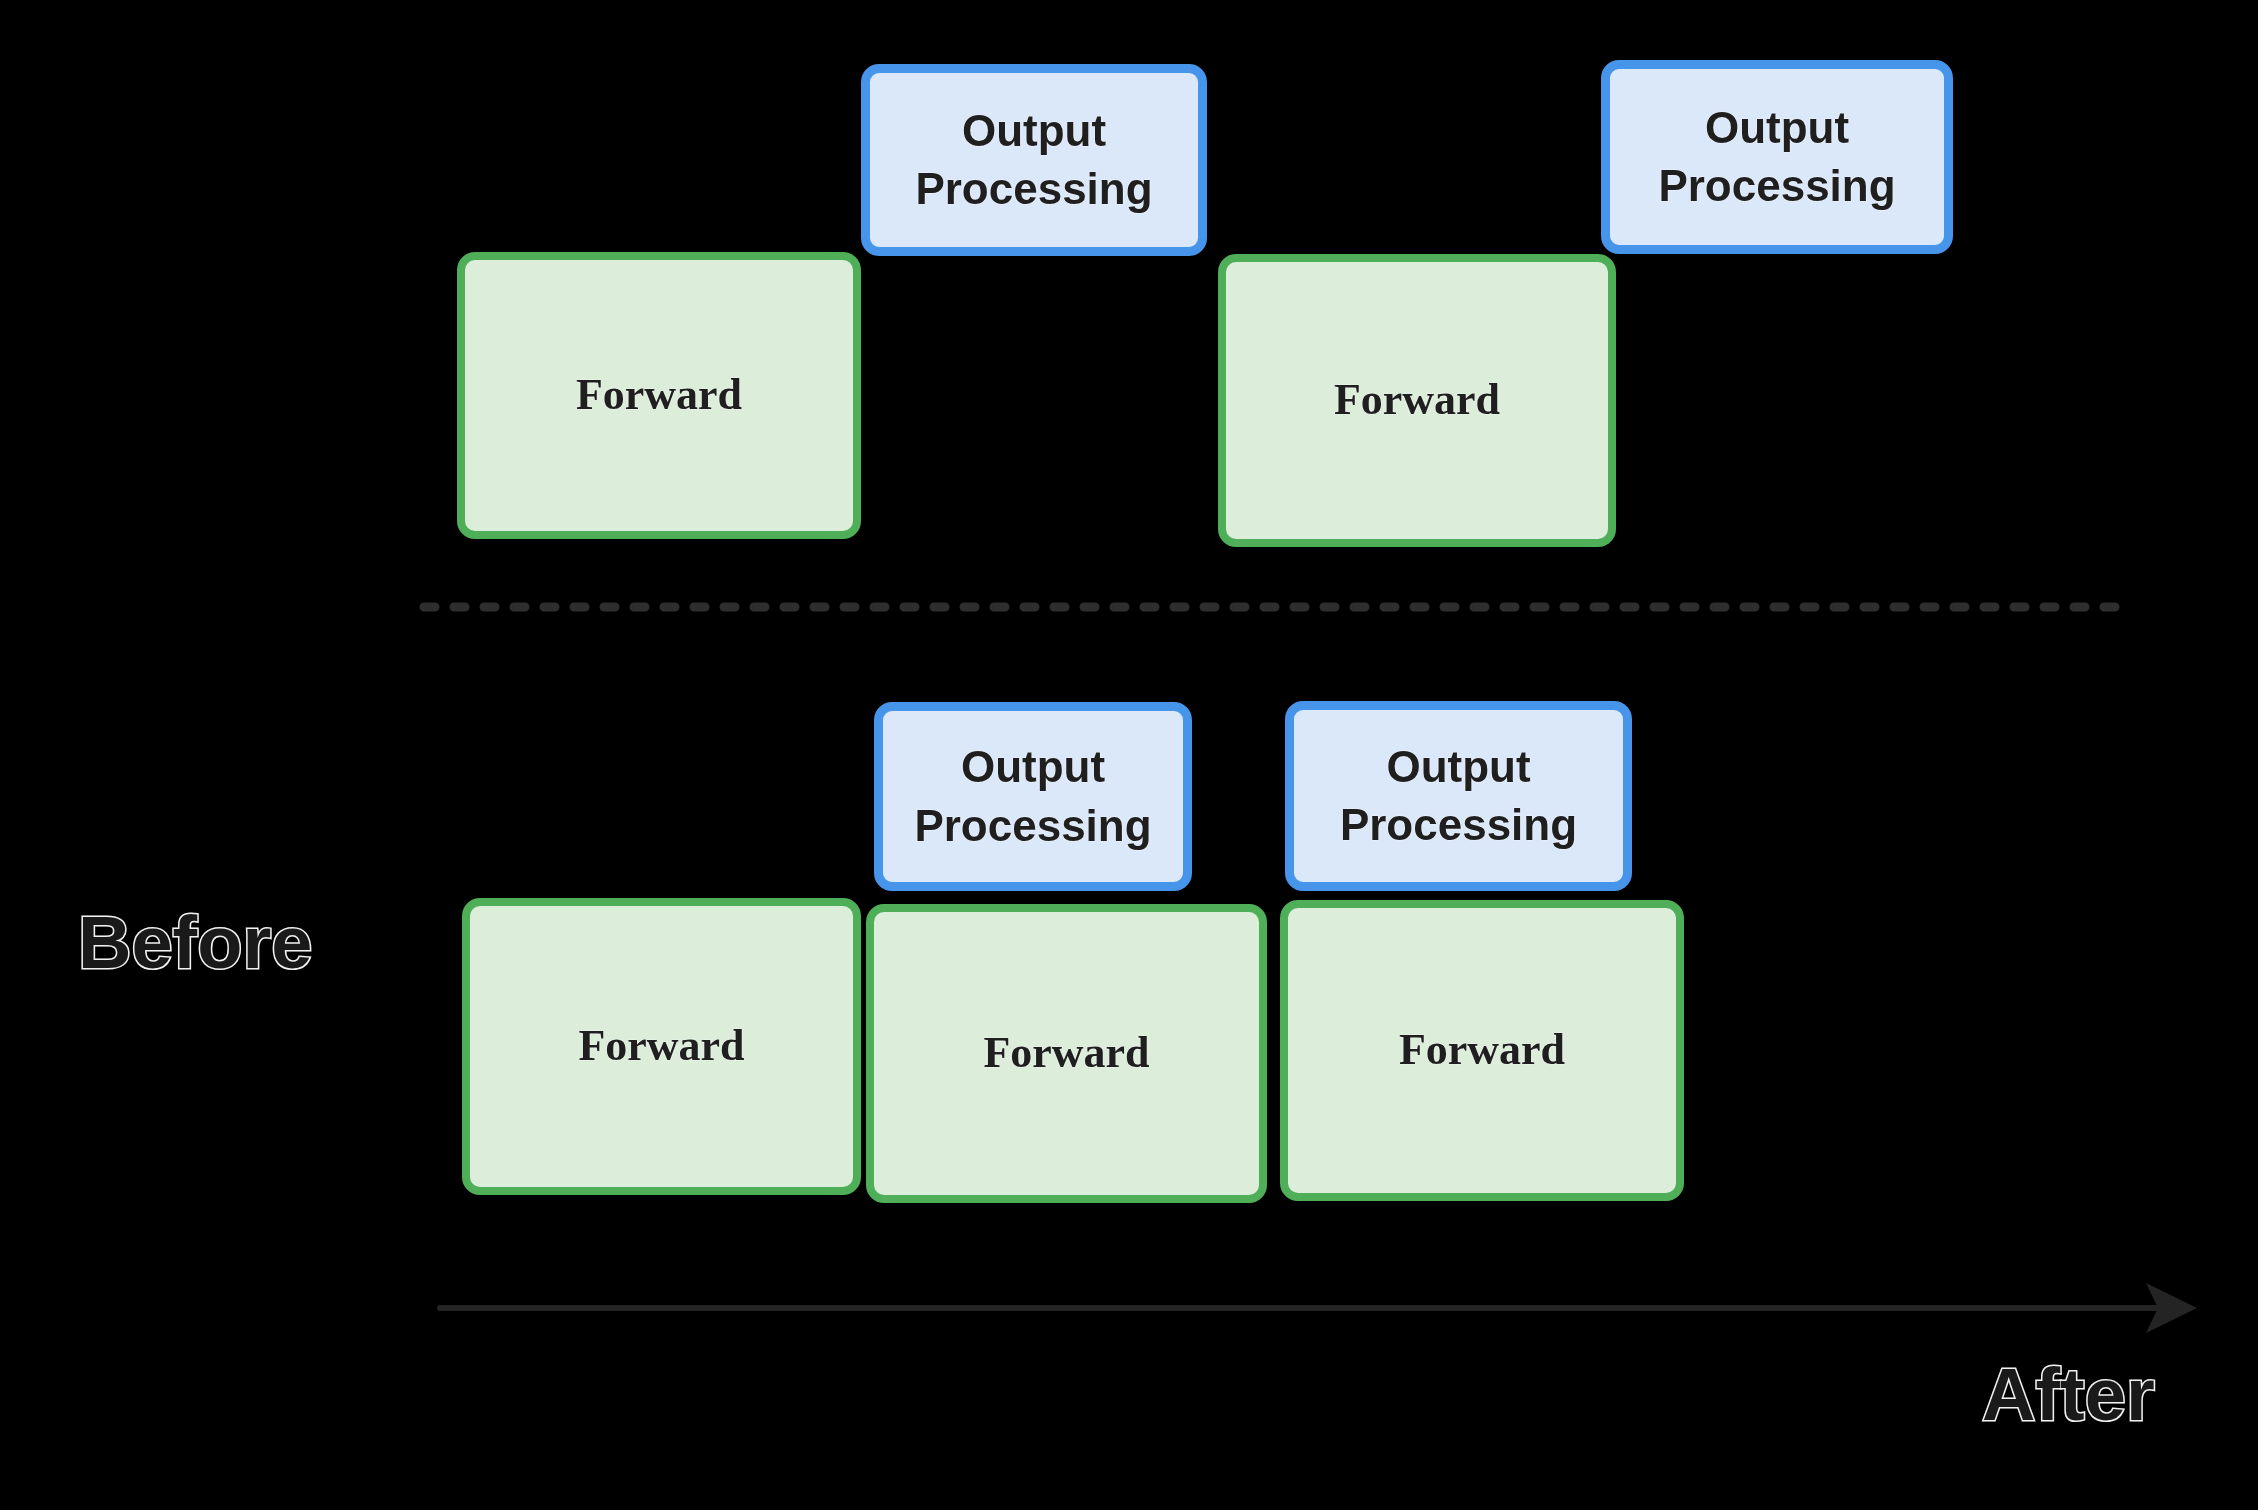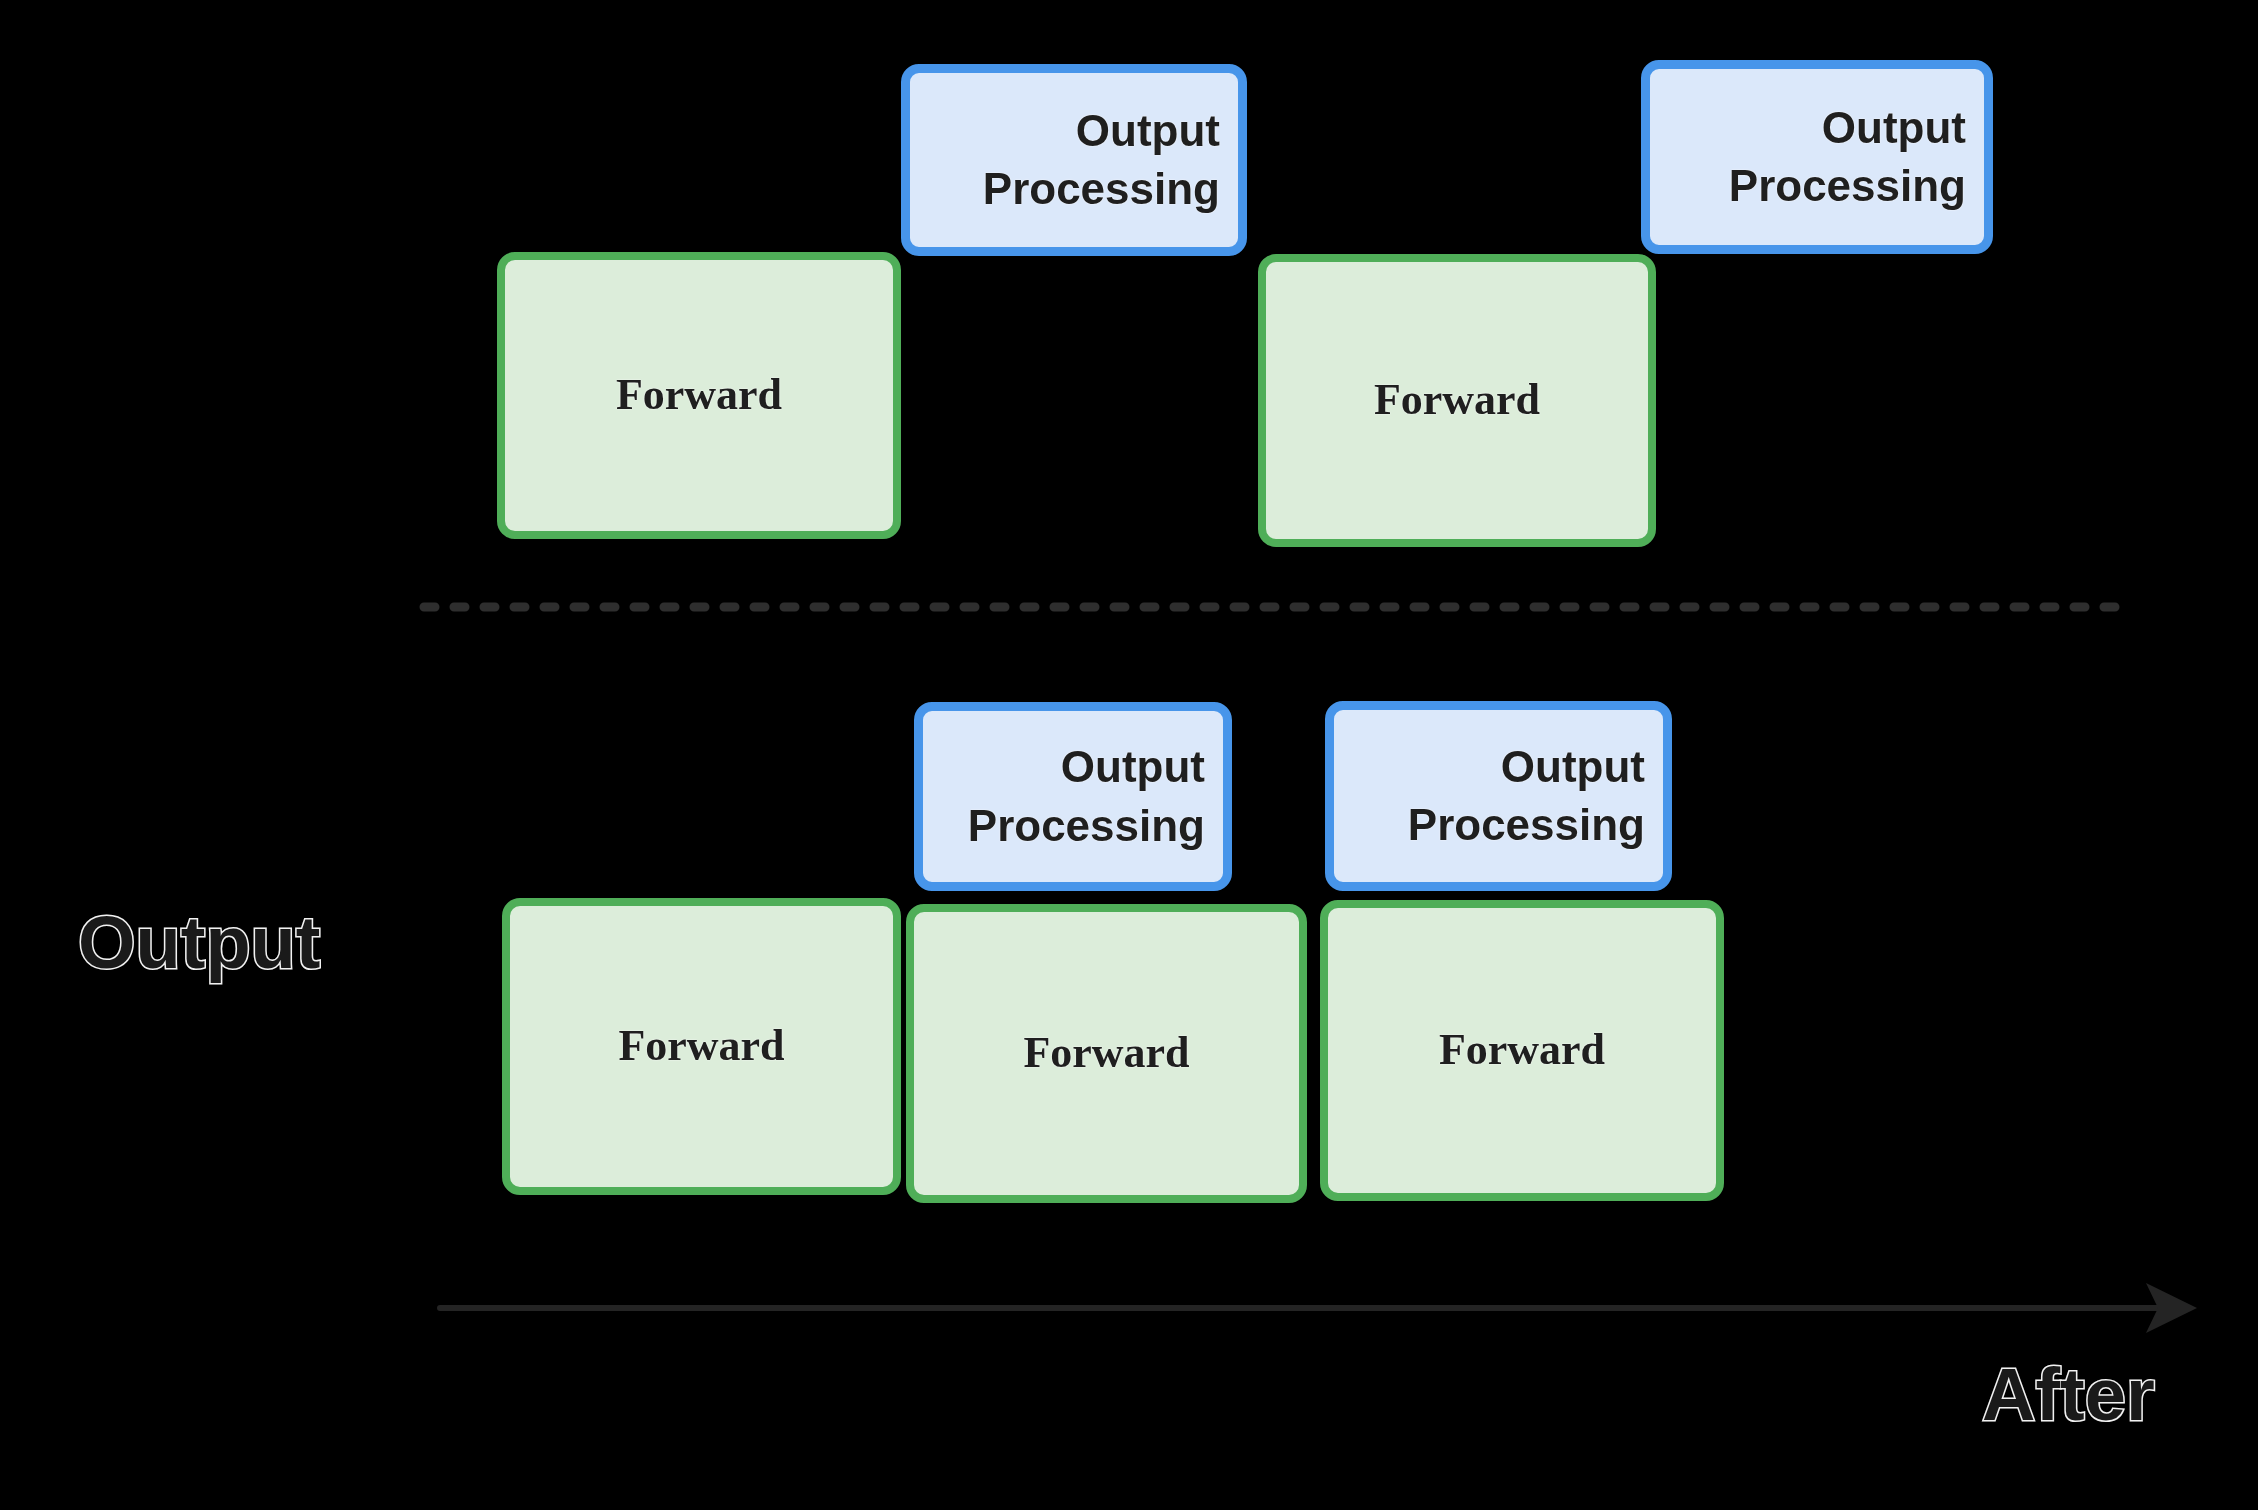--- a/index.html
+++ b/index.html
@@ -39,28 +39,27 @@
     fill: var(--arrow, #242424);
     stroke: none;
   }
   .block {
     position: absolute;
     box-sizing: border-box;
     border-radius: 18px;
     display: flex;
     align-items: center;
     justify-content: center;
-    text-align: right;
+    text-align: center;
     font-weight: 700;
     font-size: 44px;
     line-height: 1.32;
     color: var(--block-text, #1f1f1f);
     text-shadow: 0 0 2px rgba(255,255,255,0.75), 0 0 1px rgba(255,255,255,0.6);
     padding: 0 18px;
-    margin-left: 40px;
   }
   .block.forward {
     background: var(--forward-fill, #dcedda);
     border: 8px solid var(--forward-border, #4fae58);
     font-family: Liberation Serif, serif;
   }
   .block.output {
     background: var(--output-fill, #dbe8fa);
     border: 9px solid var(--output-border, #4795ea);
   }
@@ -78,21 +77,21 @@
 <body>
 
 <div class="canvas">
 
   <svg class="overlay-svg" viewBox="0 0 2258 1510" xmlns="http://www.w3.org/2000/svg">
     <line class="divider-line" x1="424" y1="607" x2="2122" y2="607"></line>
     <line class="arrow-line" x1="440" y1="1308" x2="2160" y2="1308"></line>
     <path class="arrow-head" d="M 2197 1308 L 2146 1283 L 2158 1308 L 2146 1333 Z"></path>
   </svg>
 
-  <div class="row-label" style="left:78px; top:900px;">Output</div>
+  <div class="row-label" style="left:78px; top:900px;">Before</div>
 
   <div class="block forward" style="left:457px; top:252px; width:404px; height:287px;">
     <span>Forward</span>
   </div>
   <div class="block output" style="left:861px; top:64px; width:346px; height:192px;">
     <span>Output Processing</span>
   </div>
   <div class="block forward" style="left:1218px; top:254px; width:398px; height:293px;">
     <span>Forward</span>
   </div>

